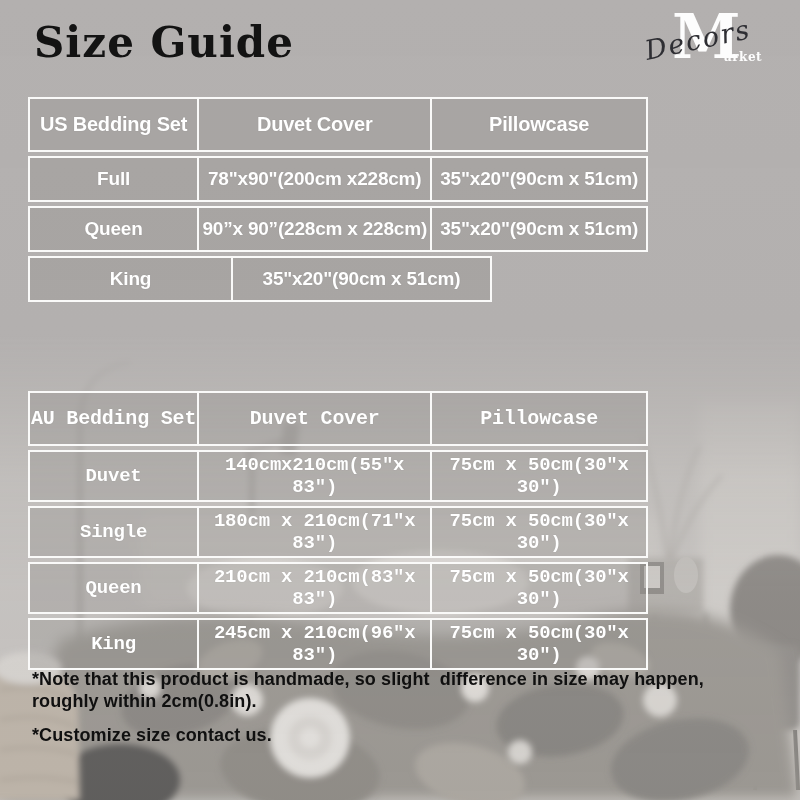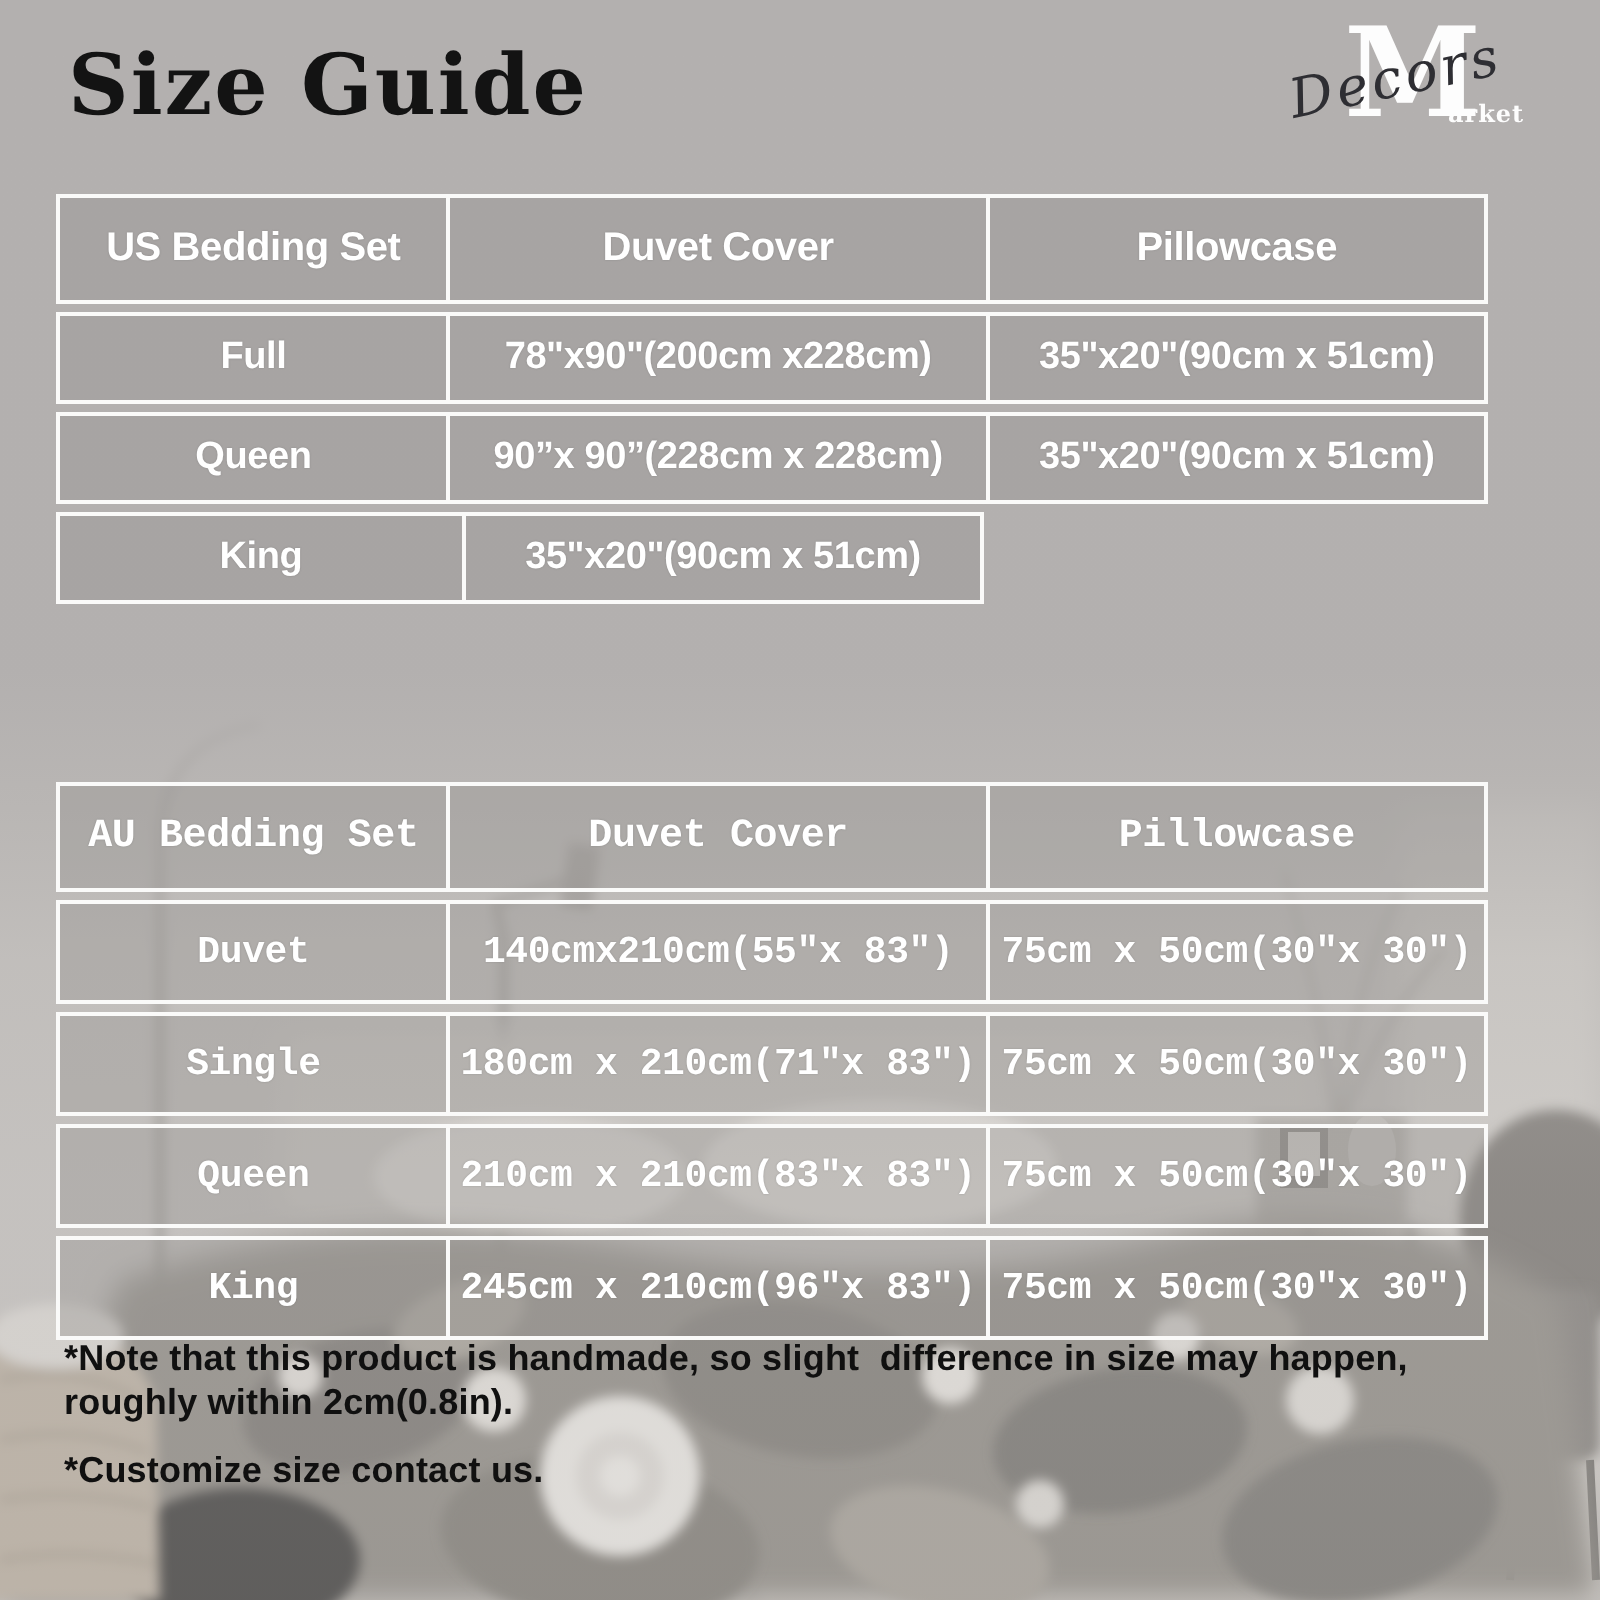--- a/index.html
+++ b/index.html
@@ -37,21 +37,21 @@
     font-family:"DejaVu Serif","Liberation Serif",serif;
     font-style:italic;font-size:27px;color:#2e2e33;
     transform:rotate(-12deg);letter-spacing:2px;
   }
   .logo .suffix{
     position:absolute;left:86px;top:40px;
     font-family:"DejaVu Serif","Liberation Serif",serif;
     font-weight:bold;font-size:12px;color:#fdfdfd;letter-spacing:0.5px;
   }
   
-  .size-table{position:absolute;left:28px;width:716px;}
+  .size-table{position:absolute;left:28px;width:620px;}
   #us-table{top:97px;}
   #au-table{top:391px;font-family:Liberation Mono, monospace;}
   .trow{display:flex;margin-bottom:4px;}
   .tcell{
     box-sizing:border-box;
     border:2px solid #fafaf9;
     background:rgba(146,143,141,0.35);
     color:#ffffff;
     display:flex;align-items:center;justify-content:center;
     text-align:center;

